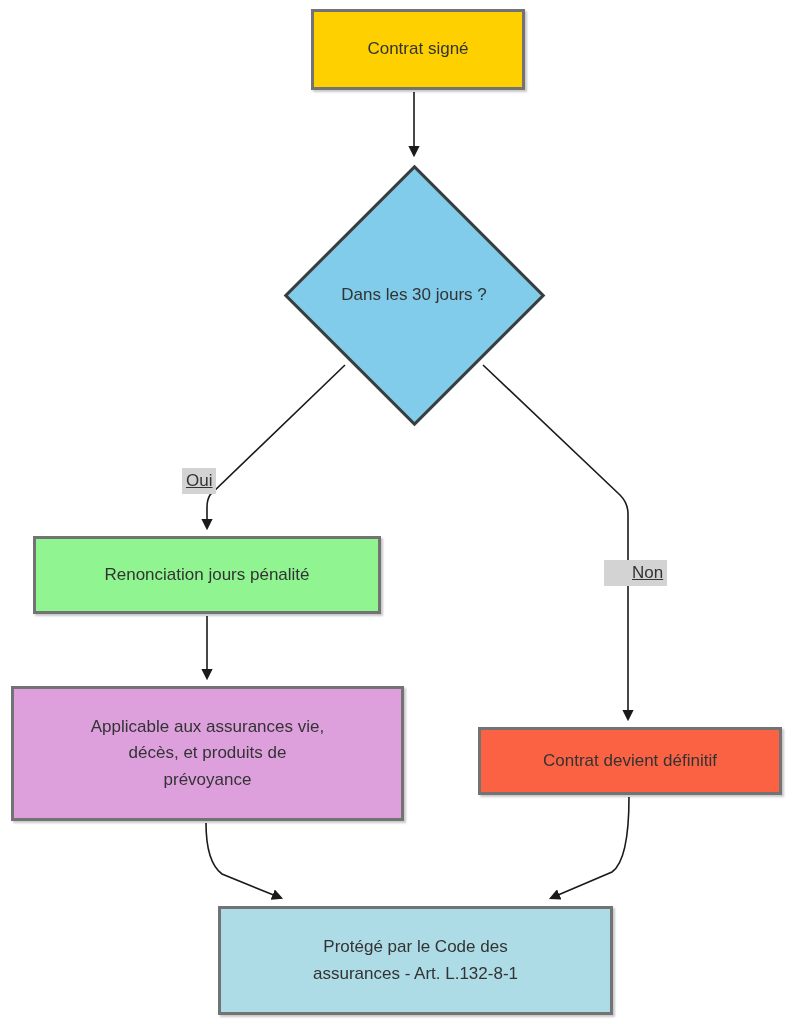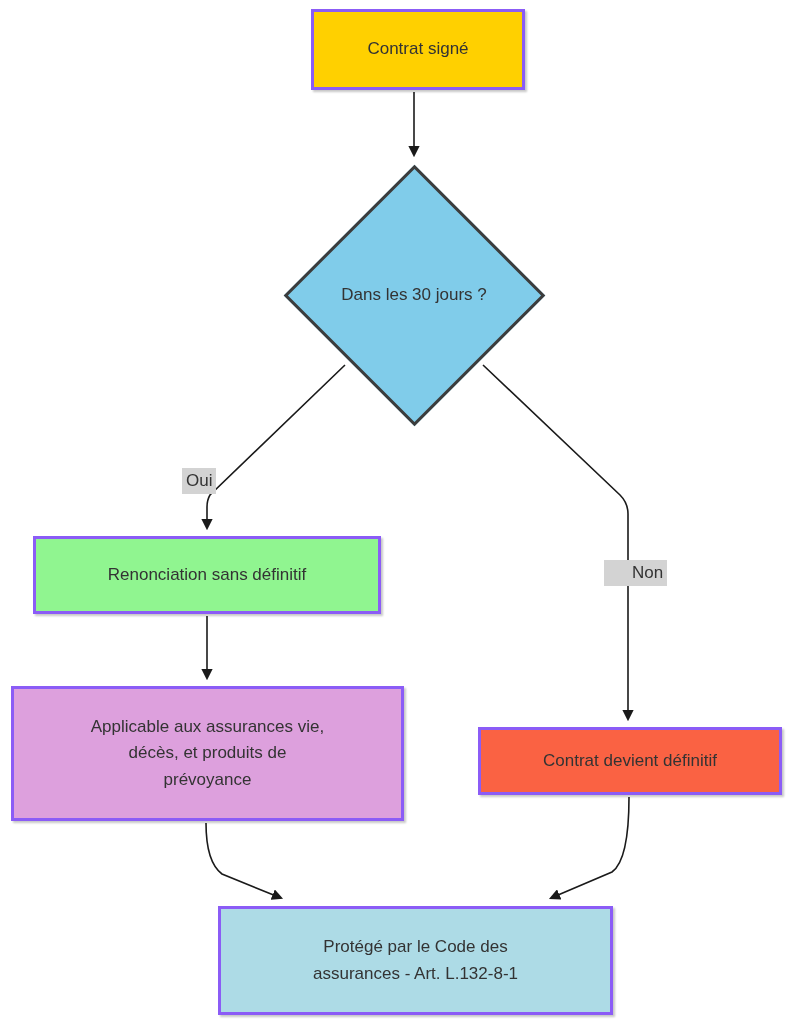--- a/index.html
+++ b/index.html
@@ -24,21 +24,21 @@
     position: absolute;
     left: 0;
     top: 0;
     width: 793px;
     height: 1024px;
     pointer-events: none;
   }
   .node {
     position: absolute;
     box-sizing: border-box;
-    border: 3px solid #8b5cf6;
+    border: 3px solid #737373;
     display: flex;
     align-items: center;
     justify-content: center;
     text-align: center;
     color: #333333;
     font-size: 17px;
     line-height: 1.55;
     box-shadow: 2px 2px 2px rgba(0,0,0,0.22);
   }
   .node .label {
@@ -110,20 +110,21 @@
     background: #addbe6;
   }
   .edge-label {
     position: absolute;
     background: #d3d3d3;
     color: #333333;
     font-size: 17px;
     line-height: 1.2;
     padding: 3px 4px;
     white-space: nowrap;
+    text-decoration: underline;
   }
   #edge-label-oui {
     left: 182px;
     top: 468px;
   }
   #edge-label-non {
     left: 604px;
     top: 560px;
     padding-left: 28px;
   }
@@ -156,21 +157,21 @@
   <div class="node" id="node-start">
     <span class="label">Contrat signé</span>
   </div>
 
   <div class="node" id="node-decision">
     <span class="diamond-shape"></span>
     <span class="label">Dans les 30 jours ?</span>
   </div>
 
   <div class="node" id="node-renonciation">
-    <span class="label">Renonciation sans définitif</span>
+    <span class="label">Renonciation jours pénalité</span>
   </div>
 
   <div class="node" id="node-definitif">
     <span class="label">Contrat devient définitif</span>
   </div>
 
   <div class="node" id="node-applicable">
     <span class="label">Applicable aux assurances vie,
 décès, et produits de
 prévoyance</span>

